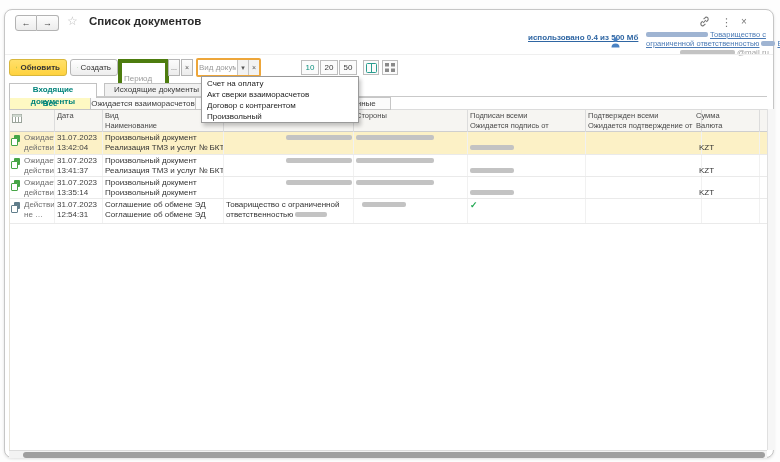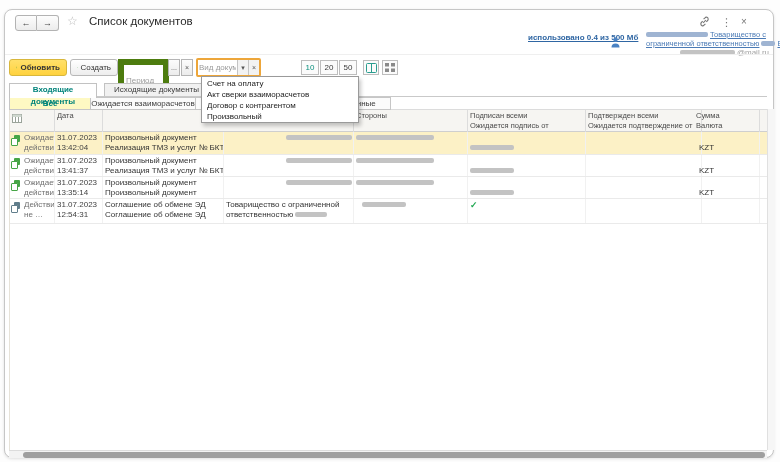--- a/index.html
+++ b/index.html
@@ -5,36 +5,36 @@
   html,body{margin:0;padding:0}
   body{width:780px;height:462px;background:#fdfdfd;font-family:"Liberation Sans",sans-serif;position:relative;overflow:hidden;-webkit-font-smoothing:antialiased}
   .card{position:absolute;left:4px;top:9px;width:770px;height:449px;background:#fff;border:1px solid #c6c6c6;border-radius:8px;box-shadow:0 1px 3px rgba(0,0,0,.12);box-sizing:border-box}
   button{font-family:inherit;cursor:pointer}
   
   .navgroup{position:absolute;left:10px;top:5px;display:flex}
   .navbtn{width:22px;height:16px;border:1px solid #b3b3b3;background:linear-gradient(#fdfdfd,#ececec);font-size:9px;color:#444;line-height:14px;padding:0}
   .navbtn.first{border-radius:3px 0 0 3px}
   .navbtn.last{border-radius:0 3px 3px 0;border-left:none}
   .star{position:absolute;left:62px;top:4px;font-size:12px;color:#bcbcbc}
-  .ptitle{position:absolute;left:84px;top:5px;font-size:11.5px;font-weight:normal;color:#2b2b2b}
+  .ptitle{position:absolute;left:84px;top:5px;font-size:11.5px;font-weight:bold;color:#2b2b2b}
   .winicon{position:absolute;top:6px;font-size:10px;color:#777;background:none;border:none;padding:0}
   
   .usage{position:absolute;left:523px;top:23px;font-size:8px;font-weight:bold;color:#2f66a3;text-decoration:underline;white-space:nowrap}
   .personwrap{position:absolute;left:606px;top:24px}
   .orglink{position:absolute;left:641px;top:20px;width:151px;font-size:7.5px;line-height:9px;color:#4a7ab5;text-decoration:underline}
   .orglink .ln{display:flex;align-items:center;gap:2px;flex-wrap:nowrap}
   .email{position:absolute;right:4px;top:38px;font-size:8px;color:#a3a3a3;display:flex;align-items:center;gap:2px}
   .redbar{display:inline-block;height:5px;border-radius:2px;background:#c3c3c3;filter:blur(.6px);vertical-align:middle}
   .redbar.blue{background:#9fb4d2}
   .sep-top{position:absolute;left:0;top:44px;width:768px;height:1px;background:#efefef}
   
   .tbtn{position:absolute;top:49px;height:17px;border-radius:3px;font-size:8px;color:#333;display:flex;align-items:center;gap:3px;justify-content:center;box-sizing:border-box}
   .btn-refresh{left:4px;width:58px;background:linear-gradient(#ffe06a,#ffd23e);border:1px solid #d8b73c;font-weight:bold}
   .btn-create{left:65px;width:48px;background:linear-gradient(#fff,#ededed);border:1px solid #b8b8b8}
-  .inp{position:absolute;top:49px;height:33px;box-sizing:border-box;border:6px solid #4d7c0f;font-size:8px;padding:15px 2px;color:#333;font-family:inherit}
+  .inp{position:absolute;top:49px;height:33px;box-sizing:border-box;border:4px solid #4d7c0f;font-size:8px;padding:15px 2px;color:#333;font-family:inherit}
   .inp::placeholder{color:#9b9b9b}
   .inp-period{left:113px;width:51px}
   .sqbtn{position:absolute;top:49px;width:12px;height:17px;box-sizing:border-box;border:1px solid #b5b5b5;background:linear-gradient(#fcfcfc,#ececec);font-size:7px;color:#555;padding:0;line-height:13px}
   .b-ellipsis{left:163px}
   .b-clear1{left:176px}
   .combo{position:absolute;left:191px;top:48px;width:65px;height:19px;box-sizing:border-box;border:2px solid #eda63a;background:#fff;display:flex;align-items:stretch;border-radius:2px}
   .combo input{flex:1;min-width:0;border:none;outline:none;font-size:8px;padding:0 1px;font-family:inherit;color:#333}
   .combo input::placeholder{color:#9b9b9b}
   .combo .mini{width:11px;border:none;border-left:1px solid #c4c4c4;background:#f2f2f2;font-size:7px;color:#555;padding:0}
   .pbtn{position:absolute;top:50px;width:18px;height:15px;box-sizing:border-box;border:1px solid #bdbdbd;background:#fbfbfb;font-size:8px;color:#3c3c3c;padding:0;line-height:12px}
@@ -181,20 +181,24 @@
         <svg width="10" height="9" viewBox="0 0 10 9" style="margin-top:3px">
             <rect x="0.5" y="0.5" width="9" height="8" fill="#fff" stroke="#9aa39a"></rect>
             <line x1="3.5" y1="0.5" x2="3.5" y2="8.5" stroke="#9aa39a"></line>
             <line x1="6.5" y1="0.5" x2="6.5" y2="8.5" stroke="#9aa39a"></line>
             <rect x="0.5" y="0.5" width="9" height="2.5" fill="#cfd8cf"></rect>
           </svg>
       </div>
       <div class="hc c2">
           <div>Дата</div>
         </div>
+      <div class="hc c3">
+          <div>Вид</div>
+          <div>Наименование</div>
+        </div>
       <div class="hc c4"></div>
       <div class="hc c5">
           <div>Стороны</div>
         </div>
       <div class="hc c6">
           <div>Подписан всеми</div>
           <div>Ожидается подпись от</div>
         </div>
       <div class="hc c7">
           <div>Подтвержден всеми</div>

